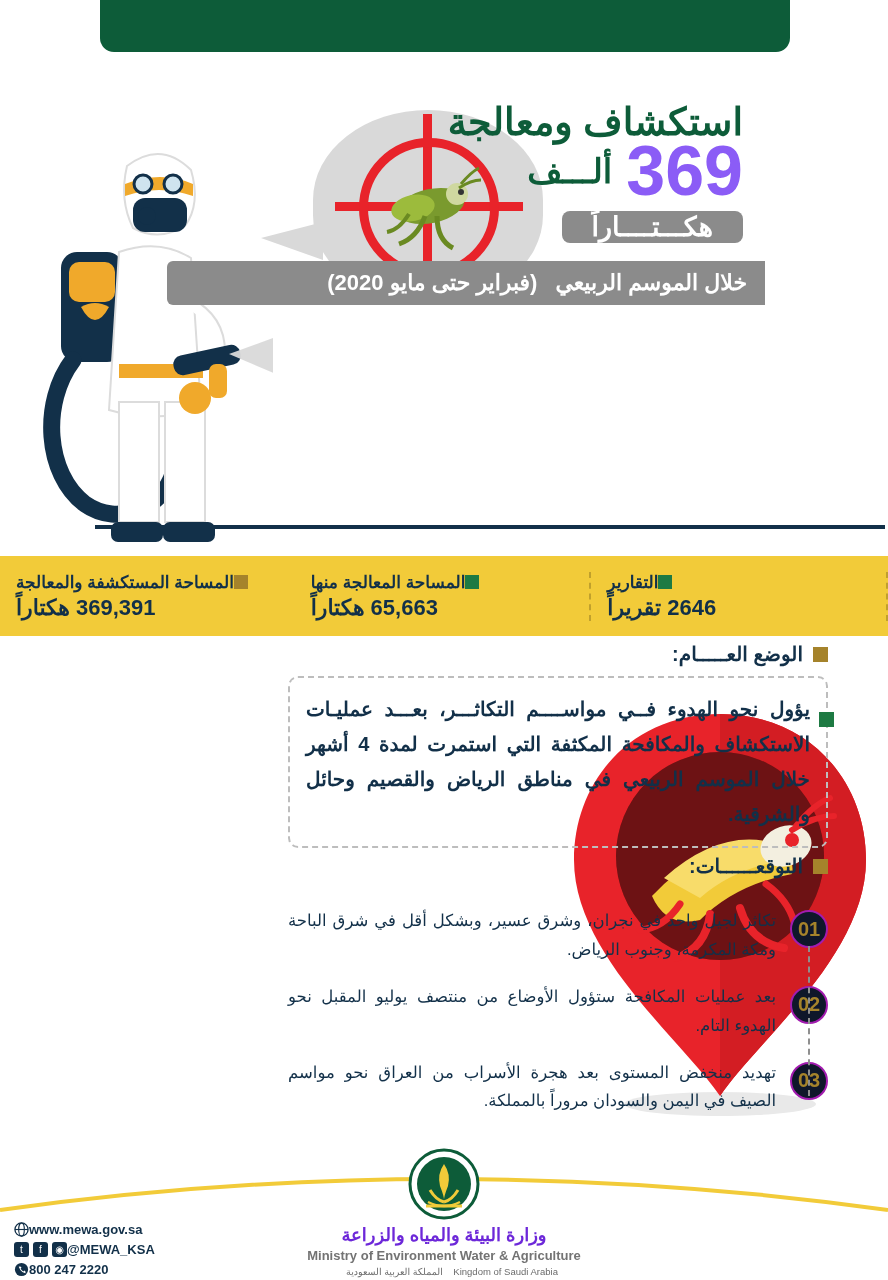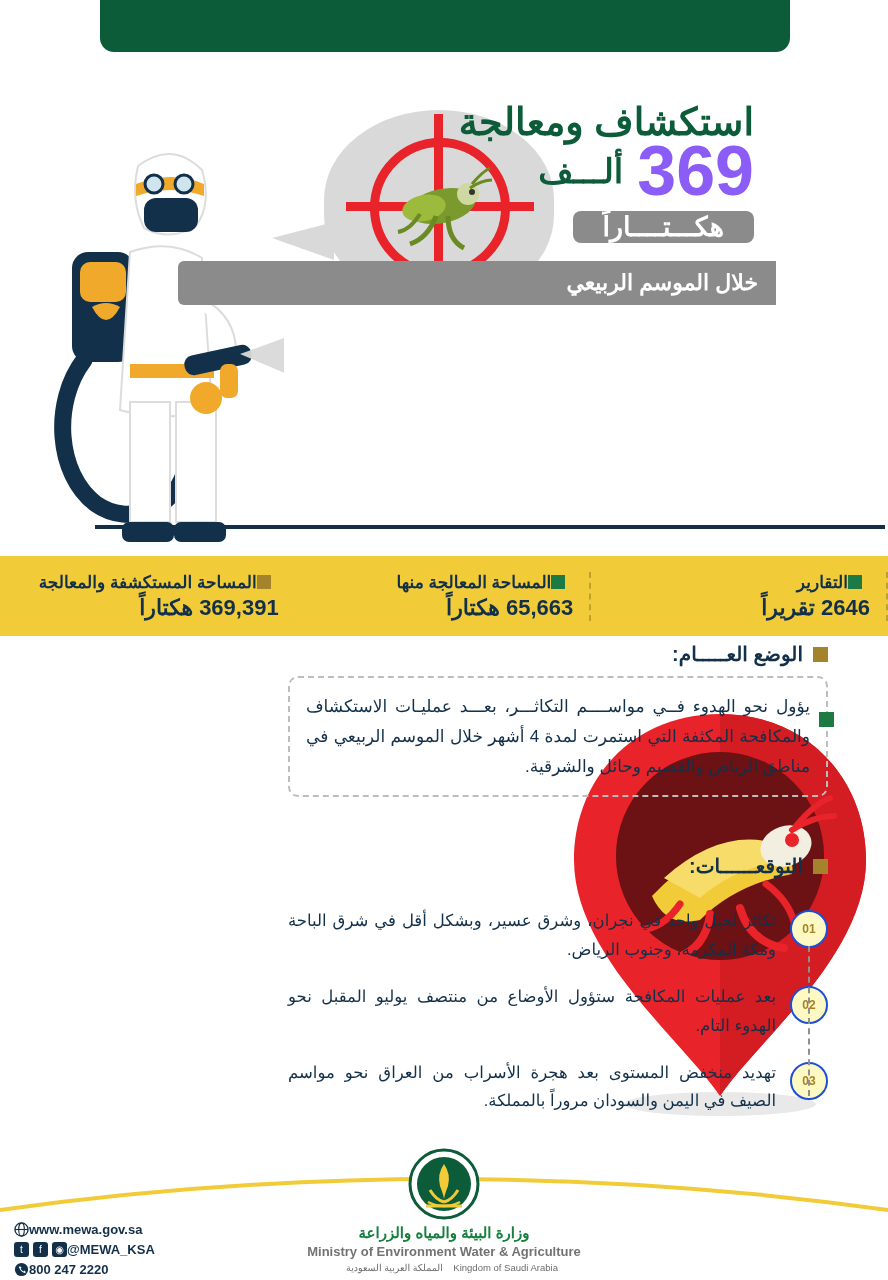--- a/index.html
+++ b/index.html
@@ -11,21 +11,21 @@
   }
   .page { position: relative; width: 888px; height: 1280px; background: #ffffff; }
 
   
   .topbar {
     position: absolute; top: -22px; left: 100px; width: 690px; height: 74px;
     background: #0d5c39; border-radius: 0 0 14px 14px;
   }
 
   
-  .hero { position: absolute; top: 52px; left: 16px; width: 760px; height: 490px; }
+  .hero { position: absolute; top: 52px; left: 5px; width: 760px; height: 490px; }
 
   
   .worker { position: absolute; left: 18px; top: 50px; width: 250px; height: 470px; }
 
   
   .cloud {
     position: absolute; left: 308px; top: 58px; width: 230px; height: 195px;
     background: #d9d9d9; border-radius: 50%/46%;
   }
   .cloud:after {
@@ -66,21 +66,21 @@
     position:relative; right:-22px; width: 598px;
   }
 
   .hrule { position:absolute; left:95px; top:525px; width:790px; height:4px; background:#123049; }
 
   
   .stats {
     position:absolute; top:556px; left:0; width:888px; height:80px;
     background:#f2cb39; display:flex; align-items:center;
   }
-  .stat { flex: 1 1 0; text-align:right; padding: 0 16px; position:relative; }
+  .stat { flex: 1 1 0; text-align:left; padding: 0 16px; position:relative; }
   .stat .sq {
     display:inline-block; width:14px; height:14px; background:#1e7a43;
     vertical-align: middle; margin-right:8px;
   }
   .stat .sq.gold { background:#a5832b; }
   .stat .lbl { color:#123049; font-size:17px; font-weight:bold; display:inline-block; vertical-align:middle; }
   .stat .val { color:#123049; font-size:22px; font-weight:bold; margin-top:2px; }
   .stat.dashed { border-right: 2px dashed #c0a02c; }
 
   
@@ -93,47 +93,47 @@
   .sec-title {
     display:flex; align-items:center; justify-content:flex-start; gap:10px;
     color:#123049; font-size:20px; font-weight:bold;
   }
   .sec-title .sq { width:15px; height:15px; background:#a5832b; display:inline-block; }
   .sec-title .txt { letter-spacing: 0px; }
 
   .dashbox {
     border: 2px dashed #bdbdbd; border-radius: 10px;
     padding: 14px 16px; margin-top: 10px; position: relative;
-    color:#123049; font-size:17px; line-height: 1.75; text-align: justify;
+    color:#123049; font-size:20px; line-height: 1.75; text-align: justify; font-weight: bold;
   }
   .dashbox .bullet {
     position:absolute; right:-8px; top:34px; width:15px; height:15px; background:#1e7a43;
   }
 
   .steps { position:absolute; right: 24px; width: 540px; }
   .step { display:flex; align-items:flex-start; gap:14px; margin-bottom: 18px; }
   .step .num {
-    flex: 0 0 auto; width:38px; height:38px; border:2px solid #1d4ed8; border-radius:50%;
-    color:#a5832b; font-size:12px; font-weight:bold; display:flex; align-items:center; justify-content:center;
-    background:#fef9c3; margin-top: 4px;
+    flex: 0 0 auto; width:38px; height:38px; border:2px solid #a21caf; border-radius:50%;
+    color:#a5832b; font-size:20px; font-weight:bold; display:flex; align-items:center; justify-content:center;
+    background:#0f172a; margin-top: 4px;
   }
   .step .txt { color:#123049; font-size:16.5px; line-height:1.75; text-align: justify; }
   .steps .vdash {
     position:absolute; right: 18px; top: 40px; height: 150px;
     border-right: 2px dashed #8f8f8f;
   }
 
   
   .footer { position:absolute; top:1160px; left:0; width:888px; height:120px; }
   .footer .arc {
     position:absolute; left:0; top:-6px; width:888px; height:60px; overflow:hidden;
   }
   .emblem { position:absolute; left:408px; top:-12px; width:72px; height:72px; }
   .min-text { position:absolute; left:0; top:64px; width:888px; text-align:center; }
-  .min-ar { color:#15803d; font-size:15px; font-weight:bold; }
+  .min-ar { color:#6d28d9; font-size:18px; font-weight:bold; }
   .min-en { color:#737373; font-size:13px; font-weight:bold; margin-top:2px; }
   .min-kd { color:#6b6b6b; font-size:9.5px; margin-top:3px;margin-left:16px; }
 
   .contact { position:absolute; left:14px; top:62px; direction:ltr; text-align:left; }
   .contact .row { display:flex; align-items:center; margin-bottom:5px; }
   .contact .row .t { color:#123049; font-size:13px; font-weight:bold; }
   .ico { width:15px; height:15px; flex:0 0 auto; }
   .soc { display:flex; gap:4px; }
   .soc span {
     width:15px; height:15px; background:#123049; border-radius:3px; color:#fff;
@@ -204,20 +204,21 @@
 
     <div class="headline">
       <div class="h-line1">استكشاف ومعالجة</div>
       <div class="h-num-row">
         <div class="h-num">369</div>
         <div class="h-thousand">ألـــف</div>
       </div>
       <div class="h-hectare">هكـــتــــاراً</div>
       <div class="h-season">
         <span>خلال الموسم الربيعي</span>
+        <span>(فبراير حتى مايو 2020)</span>
       </div>
     </div>
   </div>
 
   <div class="hrule"></div>
 
   <div class="stats">
     <div class="stat dashed">
       <div><span class="sq"></span><span class="lbl">التقارير</span></div>
       <div class="val">2646 تقريراً</div>

